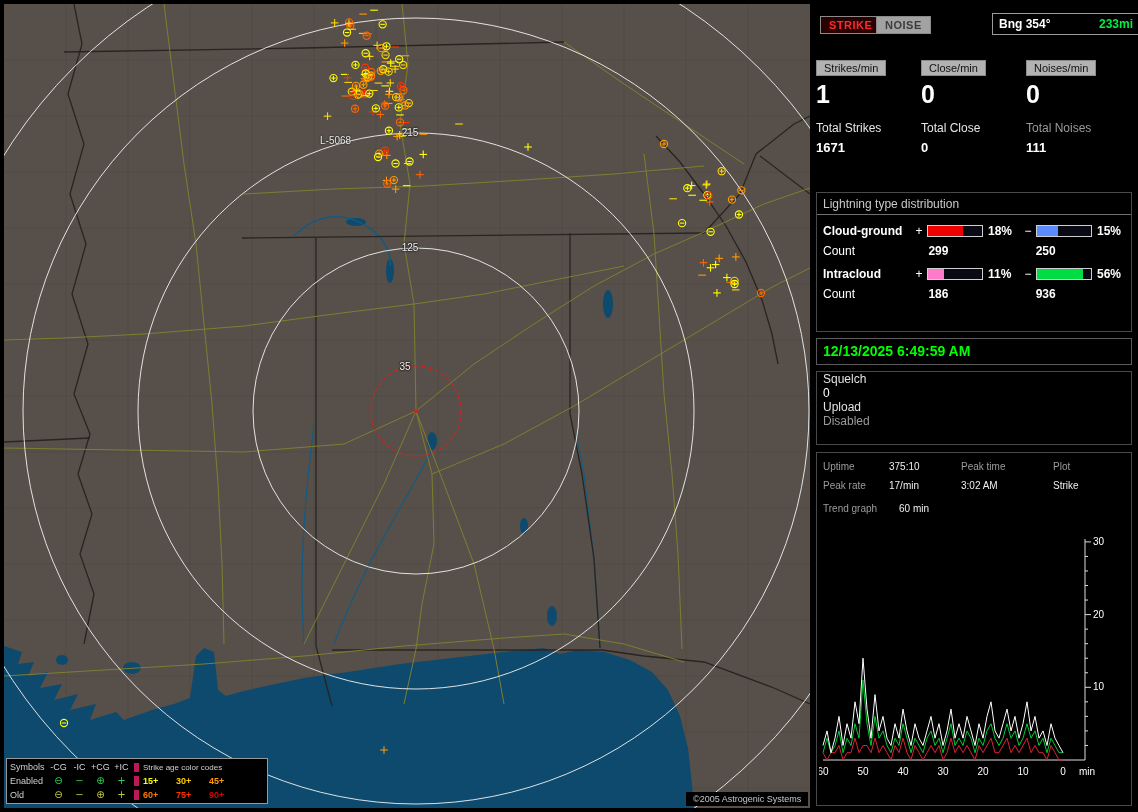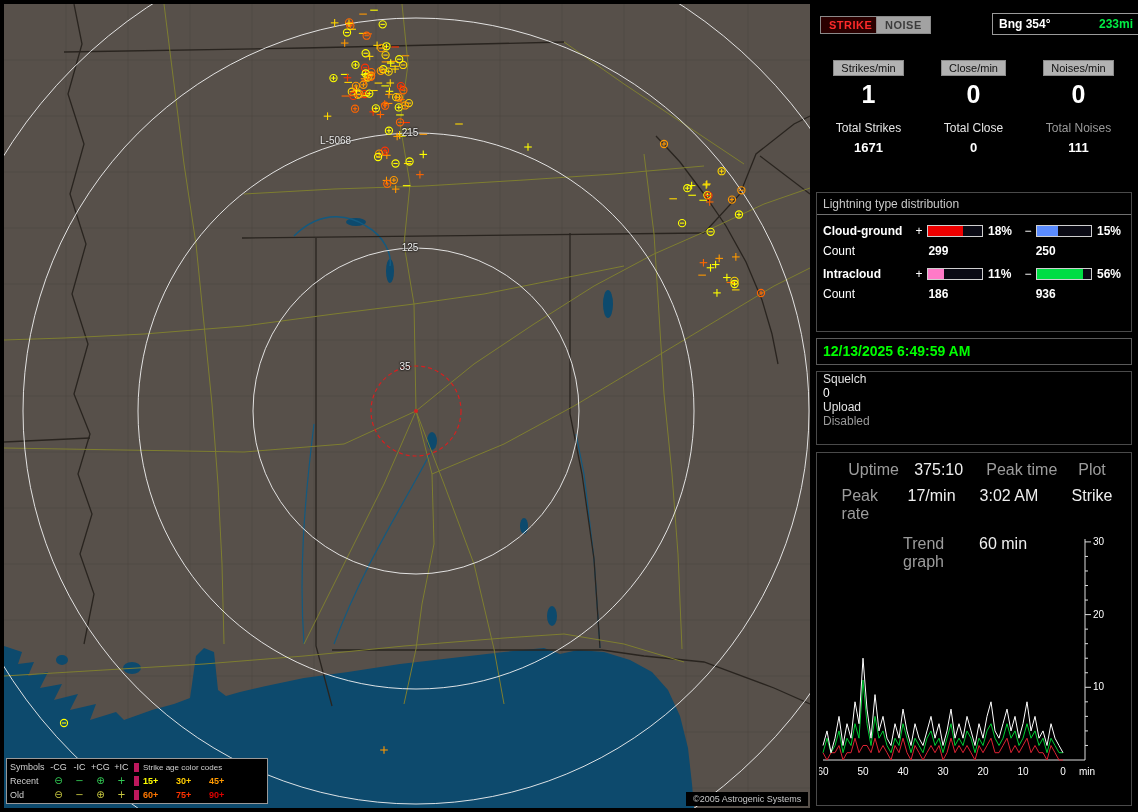--- a/index.html
+++ b/index.html
@@ -30,21 +30,21 @@
   .btn-strike{position:absolute;left:4px;top:16px;padding:2px 8px;border:1px solid #8a8a8a;
               background:#2a0000;color:#ff2a2a;font-weight:bold;font-size:11px;letter-spacing:.5px;}
   .btn-noise{position:absolute;left:60px;top:16px;padding:2px 8px;border:1px solid #8a8a8a;
              background:#a2a2a2;color:#3c3c3c;font-weight:bold;font-size:11px;letter-spacing:.5px;}
   .bng-box{position:absolute;left:176px;top:13px;width:134px;height:20px;border:1px solid #9a9a9a;
            background:#000;display:flex;justify-content:space-between;align-items:center;
            padding:0 6px;font-size:12px;font-weight:bold;color:#fff;}
   .bng-dist{color:#00ee44;}
   
   .rates{position:absolute;left:0;top:58px;width:316px;display:flex;}
-  .rate-col{width:105px;text-align:center;}
+  .rate-col{width:105px;text-align:left;}
   .chip{display:inline-block;background:#b2b2b2;color:#111;font-size:11px;padding:1px 7px;
         border:1px solid #8a8a8a;}
   .rate-val{margin-top:4px;font-size:25px;font-weight:bold;color:#fff;}
   .tot-label{margin-top:12px;font-size:12px;color:#dcdcdc;}
   .tot-val{margin-top:5px;font-size:13px;font-weight:bold;color:#fff;}
   
   .dist{top:192px;height:140px;}
   .dist-title{padding:4px 6px 3px;border-bottom:1px solid #707070;color:#c9c9c9;font-size:12px;}
   .dist-row{display:flex;align-items:center;margin-top:9px;padding-left:6px;font-size:12px;color:#fff;}
   .d-label{width:90px;font-weight:bold;}
@@ -60,21 +60,21 @@
       color:#00ff00;font-weight:bold;font-size:14px;}
   
   .status{top:371px;height:74px;}
   .st-row{display:flex;padding-left:6px;font-size:12px;flex-direction:column;}
   .st-l1{width:86px;color:#e2e2e2;}
   .st-v1{width:66px;color:#fff;}
   .st-l2{width:82px;color:#e2e2e2;}
   .st-v2{color:#fff;}
   
   .bottom{top:452px;height:354px;}
-  .b-row{display:flex;margin-top:8px;padding-left:6px;font-size:16px;justify-content:center;}
+  .b-row{display:flex;margin-top:8px;padding-left:6px;font-size:10px;}
   .b-c1{width:66px;color:#9c9c9c;}
   .b-c2{width:72px;color:#efefef;}
   .b-c3{width:92px;color:#9c9c9c;}
   .b-c3v{width:92px;color:#efefef;}
   .b-c4{color:#9c9c9c;}
   .b-c4v{color:#efefef;}
   .b-row3{margin-top:12px;}
   #trendsvg{position:absolute;left:2px;top:76px;}
   #trendsvg text{font-family:"Liberation Sans",sans-serif;}
 </style>
@@ -732,21 +732,21 @@
     <div class="legend">
       <div class="lg-row">
         <span class="lg-label">Symbols</span>
         <span class="lg-cell">-CG</span>
         <span class="lg-cell">-IC</span>
         <span class="lg-cell">+CG</span>
         <span class="lg-cell">+IC</span>
         <span class="lg-sep lg-agetitle">Strike age color codes</span>
       </div>
       <div class="lg-row">
-        <span class="lg-label">Recent</span>
+        <span class="lg-label">Enabled</span>
         <span class="lg-cell lg-sym" style="color: rgb(51, 204, 85);">⊖</span>
         <span class="lg-cell lg-sym" style="color: rgb(51, 204, 85);">−</span>
         <span class="lg-cell lg-sym" style="color: rgb(51, 204, 85);">⊕</span>
         <span class="lg-cell lg-sym" style="color: rgb(51, 204, 85);">+</span>
         <span class="lg-sep lg-age" style="color: rgb(255, 255, 0);">15+</span>
         <span class="lg-age" style="color: rgb(255, 204, 0);">30+</span>
         <span class="lg-age" style="color: rgb(255, 153, 0);">45+</span>
       </div>
       <div class="lg-row">
         <span class="lg-label">Old</span>

